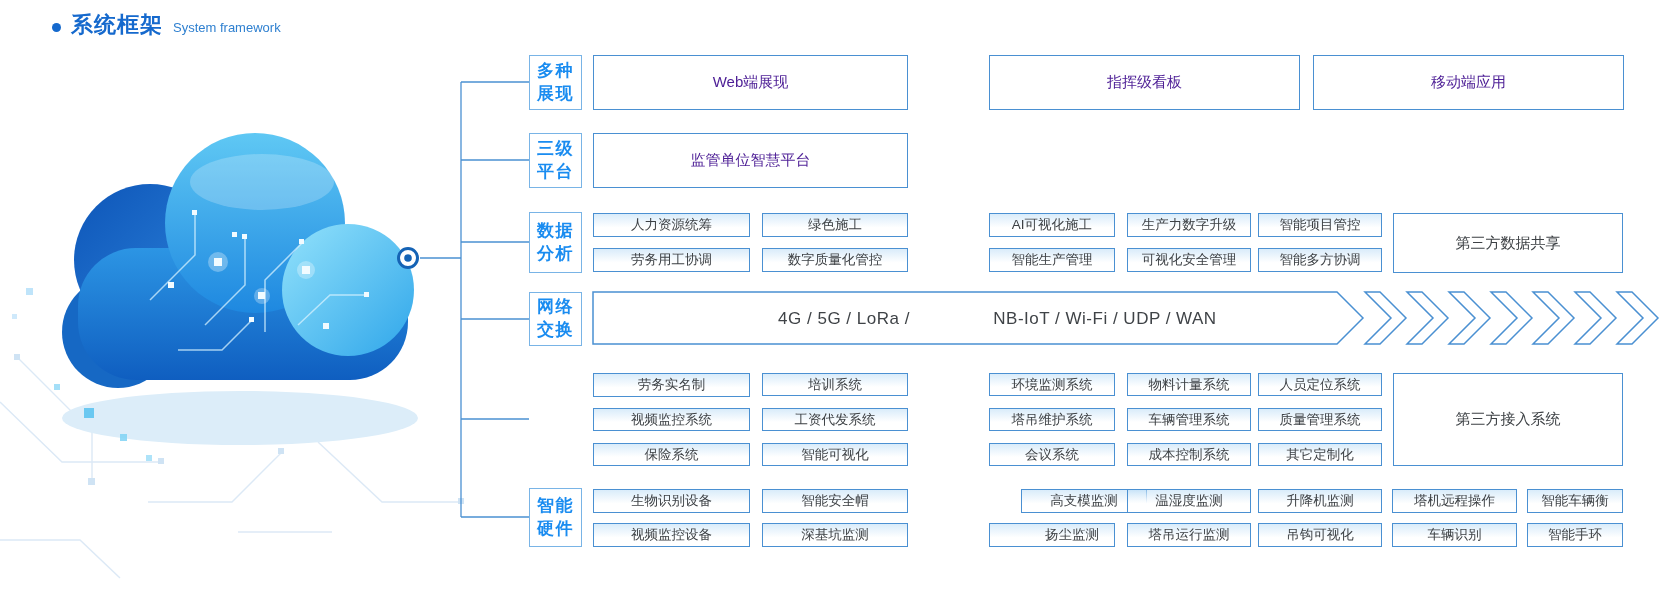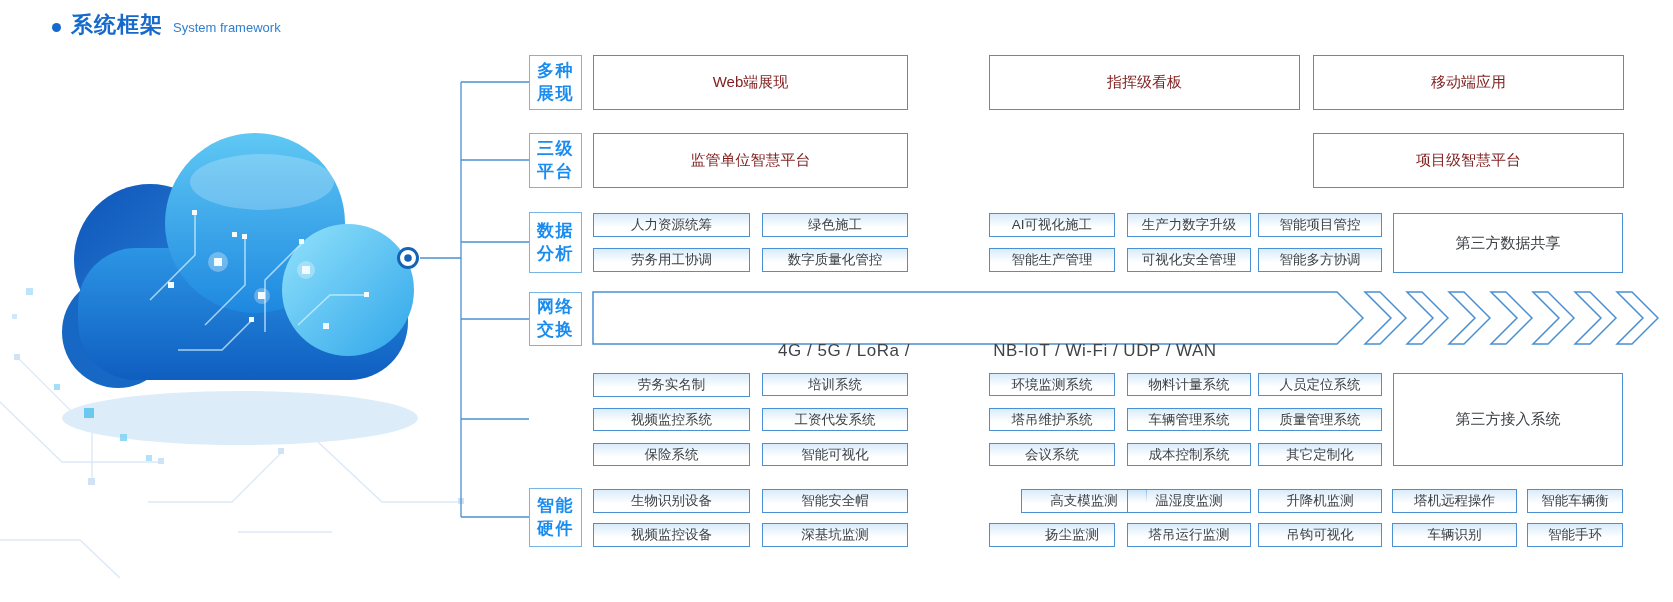--- a/index.html
+++ b/index.html
@@ -8,27 +8,27 @@
 
   .title{position:absolute;left:52px;top:10px;display:flex;align-items:baseline;gap:10px;}
   .title .dot{width:9px;height:9px;border-radius:50%;background:#1569cd;align-self:center;margin-top:4px;}
   .t-zh{font-size:22px;font-weight:bold;color:#1569cd;letter-spacing:1px;}
   .t-en{font-size:13px;color:#2f80d0;}
 
   .abox{position:absolute;box-sizing:border-box;display:flex;align-items:center;justify-content:center;
         text-align:center;white-space:nowrap;}
   .label-box{border:1.5px solid #79b4e6;color:#1a8cf0;font-weight:bold;font-size:17px;line-height:1.35;
         flex-direction:column;background:#fff;letter-spacing:1.5px;z-index:3;}
-  .big-box{border:1.5px solid #4a90d2;color:#7f1d1d;font-size:15px;background:#fff;z-index:3;}
+  .big-box{border:1.5px solid #4a90d2;color:#4c1d95;font-size:15px;background:#fff;z-index:3;}
   .small-box{border:1.5px solid #4a90d2;color:#3d4145;font-size:13.5px;z-index:3;
         background:linear-gradient(180deg, rgba(186,220,246,0.55) 0%, rgba(255,255,255,1) 62%);}
   .tall-box{border:1.5px solid #4a90d2;color:#3d4145;font-size:15px;background:#fff;z-index:3;}
 
   .net-text{position:absolute;transform:translate(-50%,-50%);color:#3f4347;font-size:17px;
-        letter-spacing:0.5px;white-space:nowrap;z-index:4;margin-top:32px;}
+        letter-spacing:0.5px;white-space:nowrap;z-index:4;}
 
   svg.overlay{position:absolute;left:0;top:0;z-index:2;}
   svg.cloud{position:absolute;left:0;top:110px;z-index:1;}
 </style>
 </head>
 <body>
 
 <div id="stage">
 
   <div class="title">
@@ -167,21 +167,20 @@
       <div>交换</div>
     </div>
     <div class="abox label-box" style="left: 529px; top: 488px; width: 53px; height: 59px;">
       <div>智能</div>
       <div>硬件</div>
     </div>
     <div class="abox big-box" style="left: 593px; top: 55px; width: 315px; height: 55px;">Web端展现</div>
     <div class="abox big-box" style="left: 989px; top: 55px; width: 311px; height: 55px;">指挥级看板</div>
     <div class="abox big-box" style="left: 1313px; top: 55px; width: 311px; height: 55px;">移动端应用</div>
     <div class="abox big-box" style="left: 593px; top: 133px; width: 315px; height: 55px;">监管单位智慧平台</div>
-    <div class="abox big-box" style="left: 1313px; top: 133px; width: 311px; height: 55px;">项目级智慧平台</div>
     <div class="abox small-box" style="left: 593px; top: 213px; width: 157px; height: 24px;">人力资源统筹</div>
     <div class="abox small-box" style="left: 762px; top: 213px; width: 146px; height: 24px;">绿色施工</div>
     <div class="abox small-box" style="left: 989px; top: 213px; width: 126px; height: 24px;">AI可视化施工</div>
     <div class="abox small-box" style="left: 1127px; top: 213px; width: 124px; height: 24px;">生产力数字升级</div>
     <div class="abox small-box" style="left: 1258px; top: 213px; width: 124px; height: 24px;">智能项目管控</div>
     <div class="abox small-box" style="left: 593px; top: 248px; width: 157px; height: 24px;">劳务用工协调</div>
     <div class="abox small-box" style="left: 762px; top: 248px; width: 146px; height: 24px;">数字质量化管控</div>
     <div class="abox small-box" style="left: 989px; top: 248px; width: 126px; height: 24px;">智能生产管理</div>
     <div class="abox small-box" style="left: 1127px; top: 248px; width: 124px; height: 24px;">可视化安全管理</div>
     <div class="abox small-box" style="left: 1258px; top: 248px; width: 124px; height: 24px;">智能多方协调</div>

